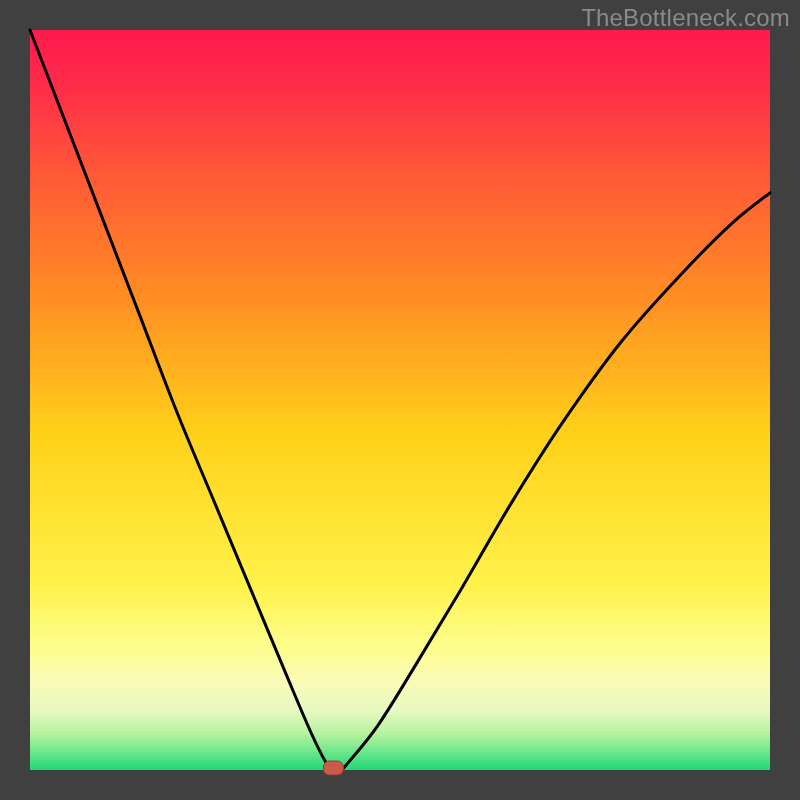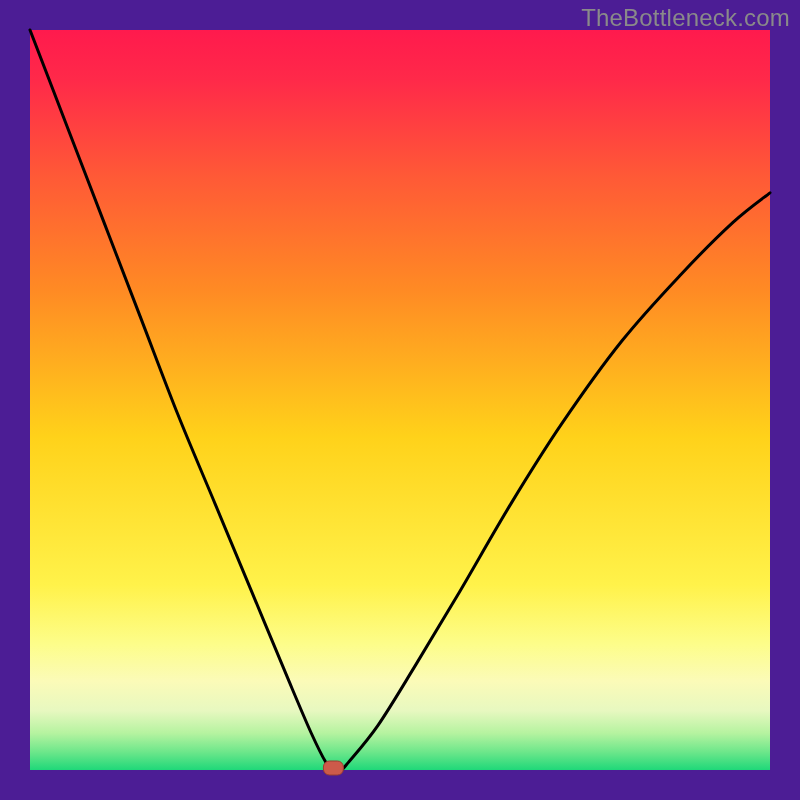--- a/index.html
+++ b/index.html
@@ -7,21 +7,21 @@
     padding: 0;
     width: 800px;
     height: 800px;
     overflow: hidden;
     font-family: Arial, Helvetica, sans-serif;
     background: #000;
   }
   .frame {
     width: 800px;
     height: 800px;
-    background: #4c1d95;
+    background: #404040;
     position: relative;
   }
   .plot {
     position: absolute;
     left: 30px;
     top: 30px;
     width: 740px;
     height: 740px;
     overflow: visible;
   }

